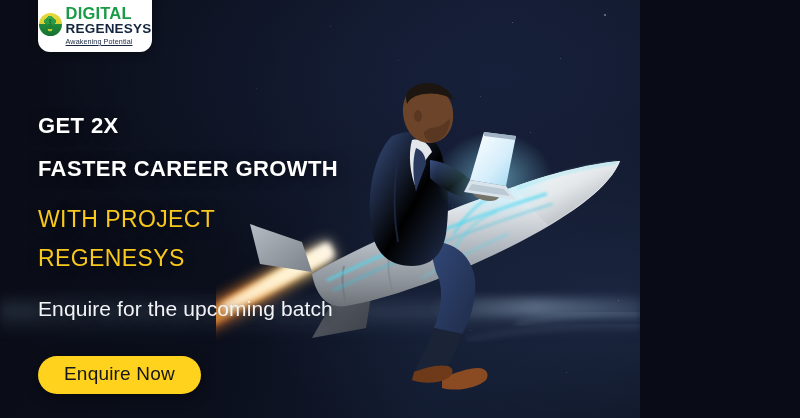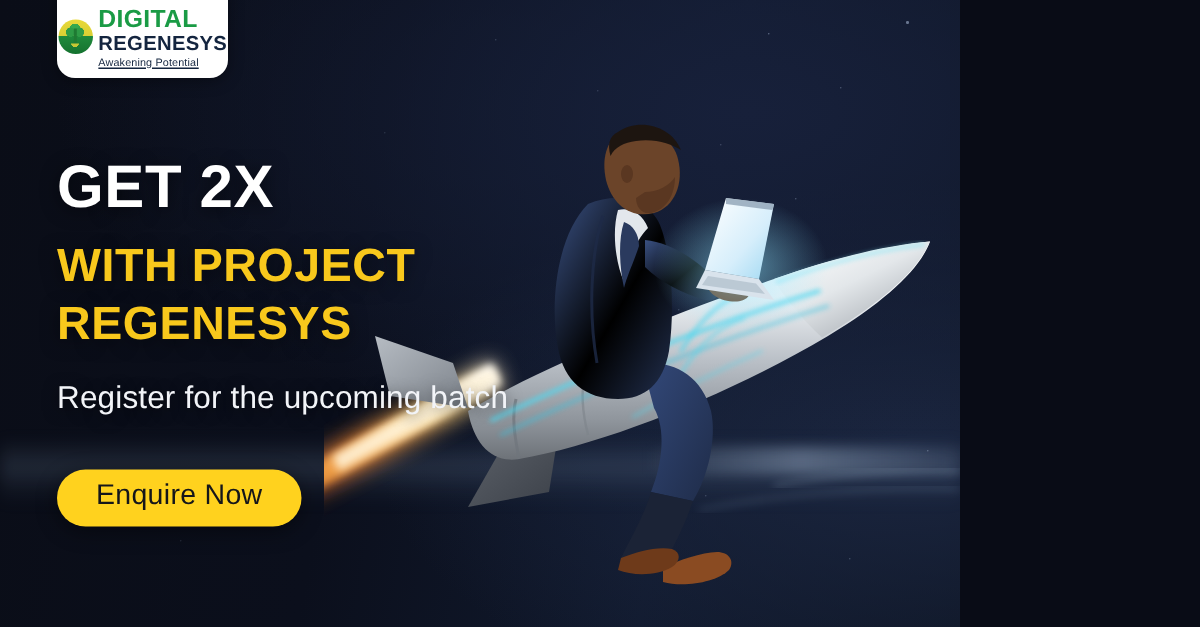--- a/index.html
+++ b/index.html
@@ -67,26 +67,26 @@
   .logo-l2{font-size:13.5px;font-weight:bold;color:#14253f;letter-spacing:.2px;margin-top:1px;}
   .logo-l3{font-size:7.2px;color:#14253f;letter-spacing:.1px;margin-top:2px;text-decoration:underline;}
 
   
   .scene{position:absolute;right:-6px;top:28px;width:430px;height:370px;pointer-events:none;}
   .scene svg{width:100%;height:100%;display:block;}
 
   
   .copy{position:absolute;left:38px;top:104px;width:480px;}
   .h1{
-    color:#ffffff;font-weight:bold;font-size:40px;line-height:43px;
+    color:#ffffff;font-weight:bold;font-size:22px;line-height:43px;
     letter-spacing:.4px;margin:0;
     text-shadow:0 2px 12px rgba(0,0,0,.55);
   }
   .h2{
-    color:#f8c81c;font-weight:bold;font-size:31px;line-height:39px;
+    color:#f8c81c;font-weight:normal;font-size:23px;line-height:39px;
     letter-spacing:.4px;margin:10px 0 0 0;
     text-shadow:0 2px 12px rgba(0,0,0,.5);
   }
   .sub{
     color:#f2f4f8;font-size:21px;line-height:26px;margin:18px 0 0 0;
     font-weight:normal;letter-spacing:.1px;
     text-shadow:0 2px 10px rgba(0,0,0,.6);
   }
   .cta{
     display:inline-block;margin-top:34px;
@@ -276,19 +276,20 @@
       <div class="logo-text">
         <span class="logo-l1">DIGITAL</span>
         <span class="logo-l2">REGENESYS</span>
         <span class="logo-l3">Awakening Potential</span>
       </div>
     </div>
   </div>
 
   <div class="copy">
     <div class="h1">GET 2X</div>
+    <div class="h1">FASTER CAREER GROWTH</div>
     <div class="h2">WITH PROJECT</div>
     <div class="h2" style="margin-top:0">REGENESYS</div>
-    <div class="sub">Register for the upcoming batch</div>
+    <div class="sub">Enquire for the upcoming batch</div>
     <button class="cta">Enquire Now</button>
   </div>
 
 </div>
 
 </body></html>

